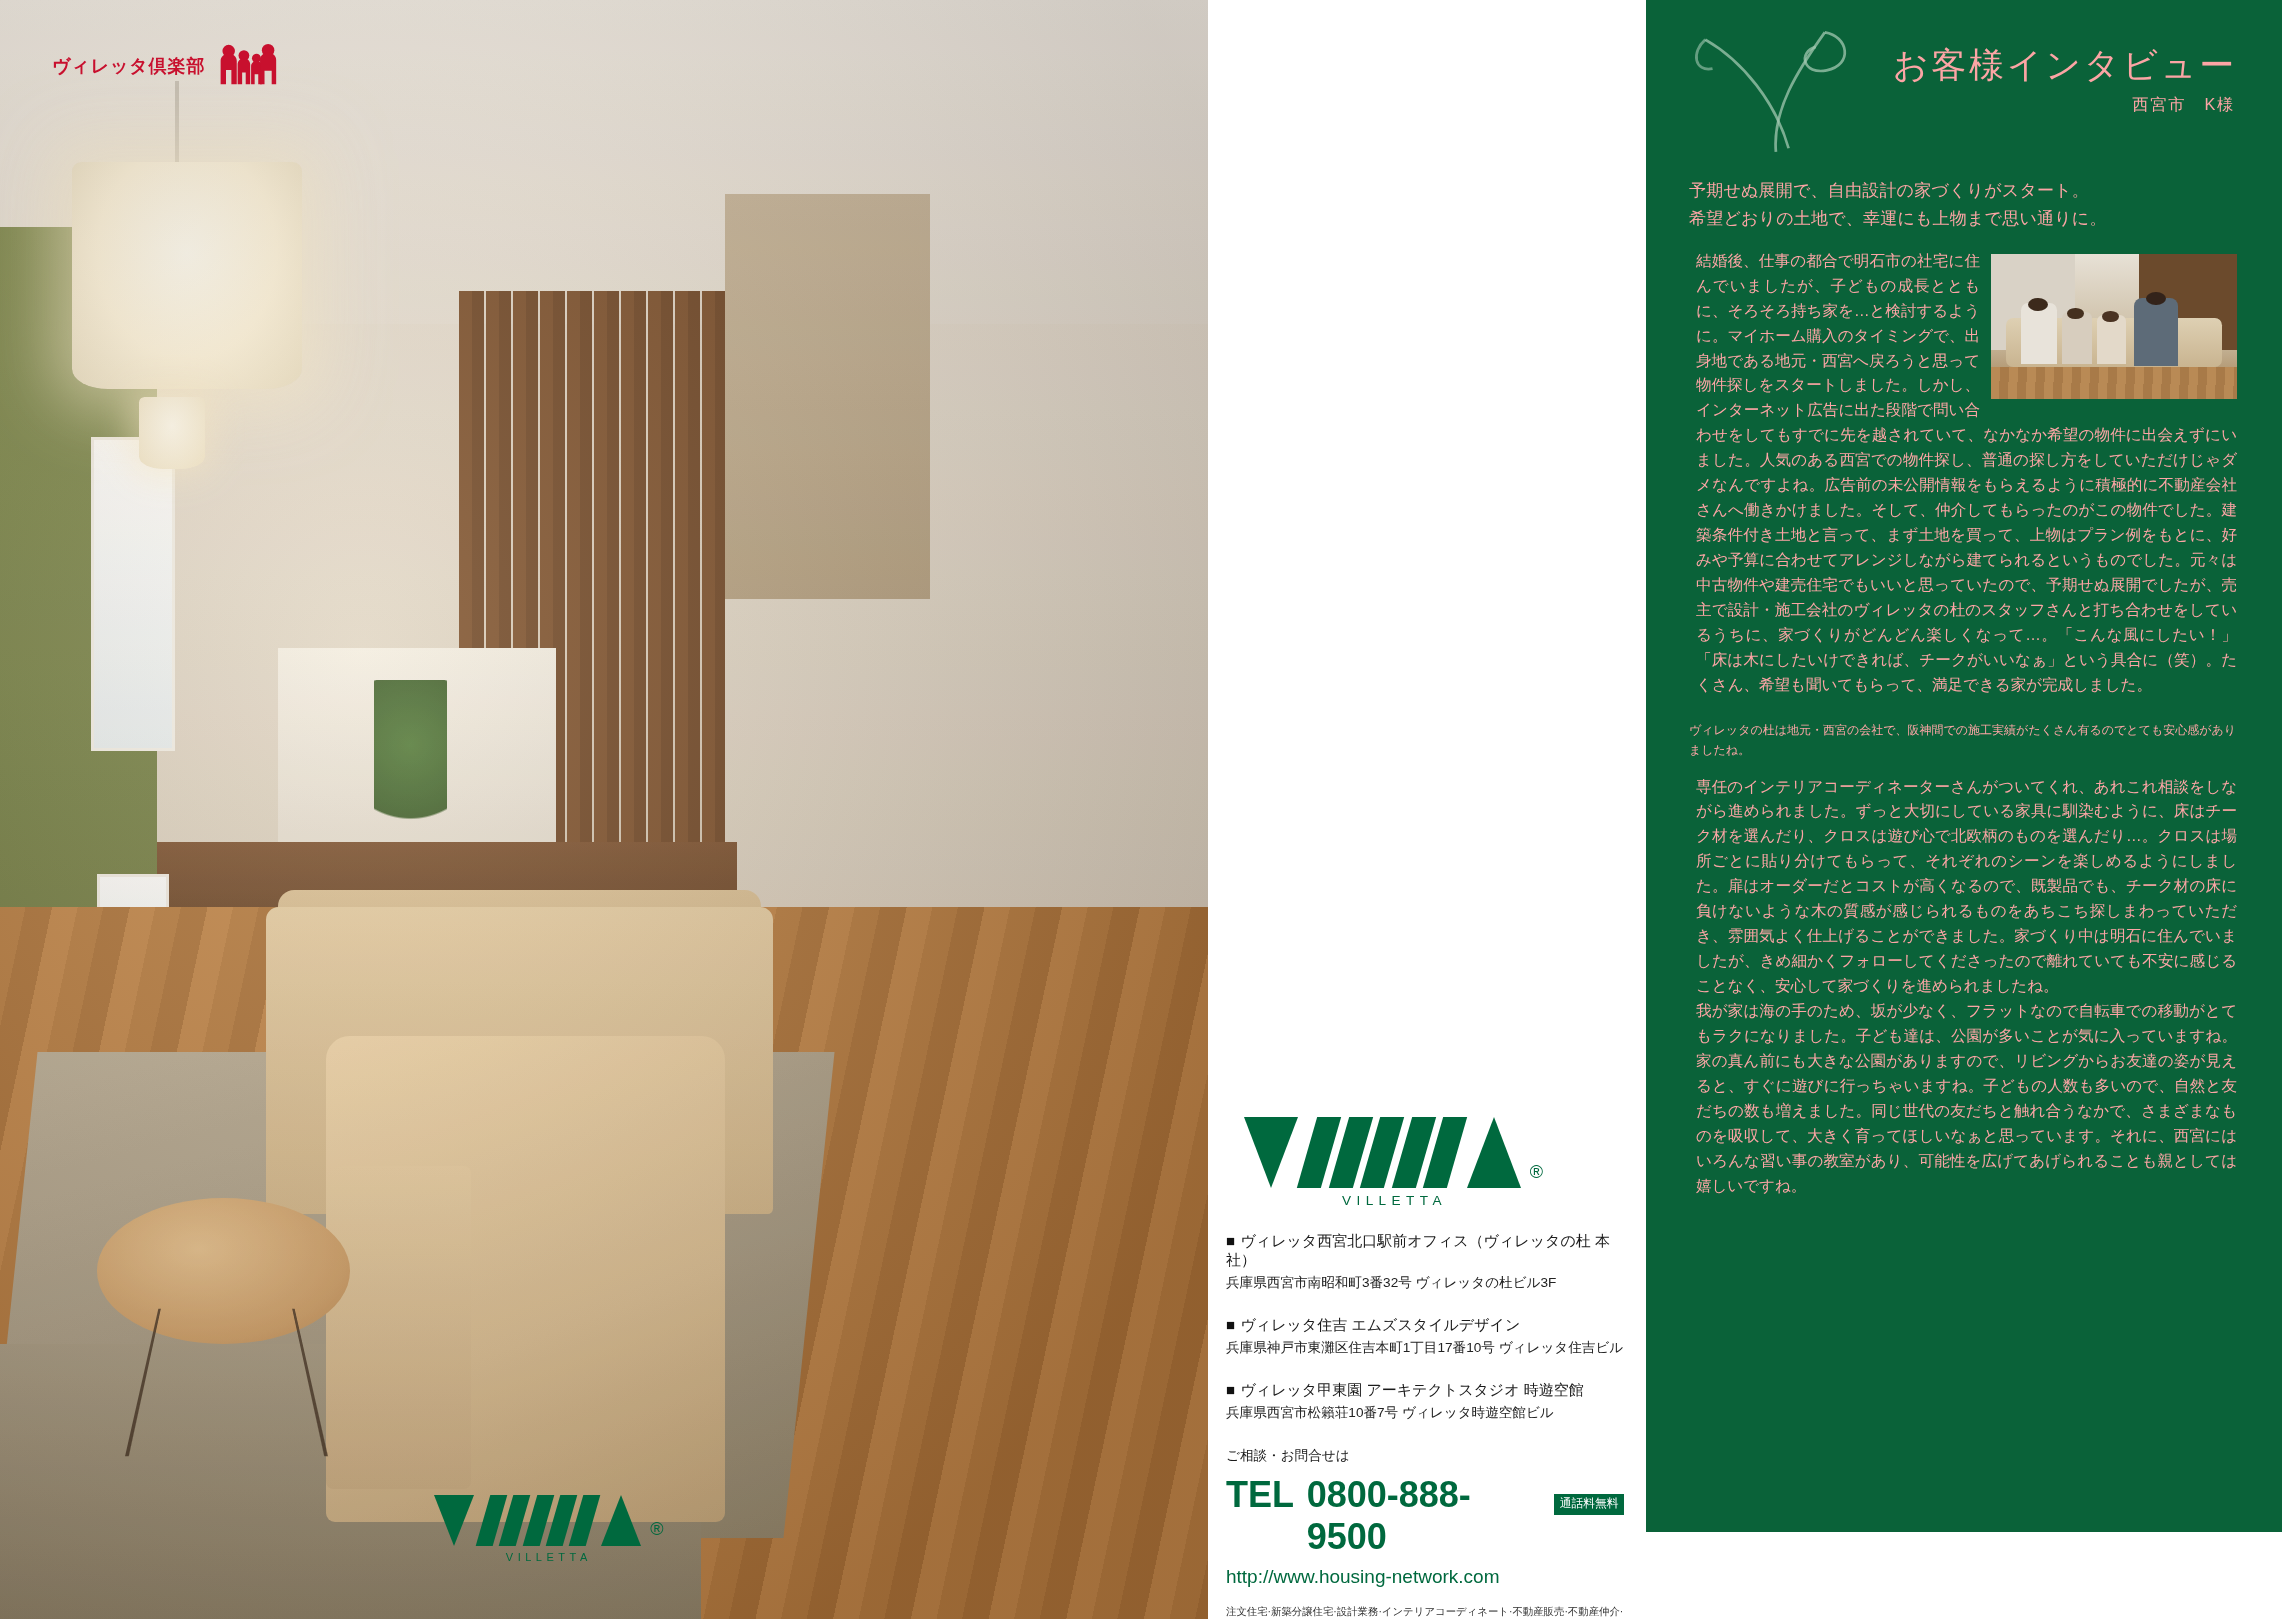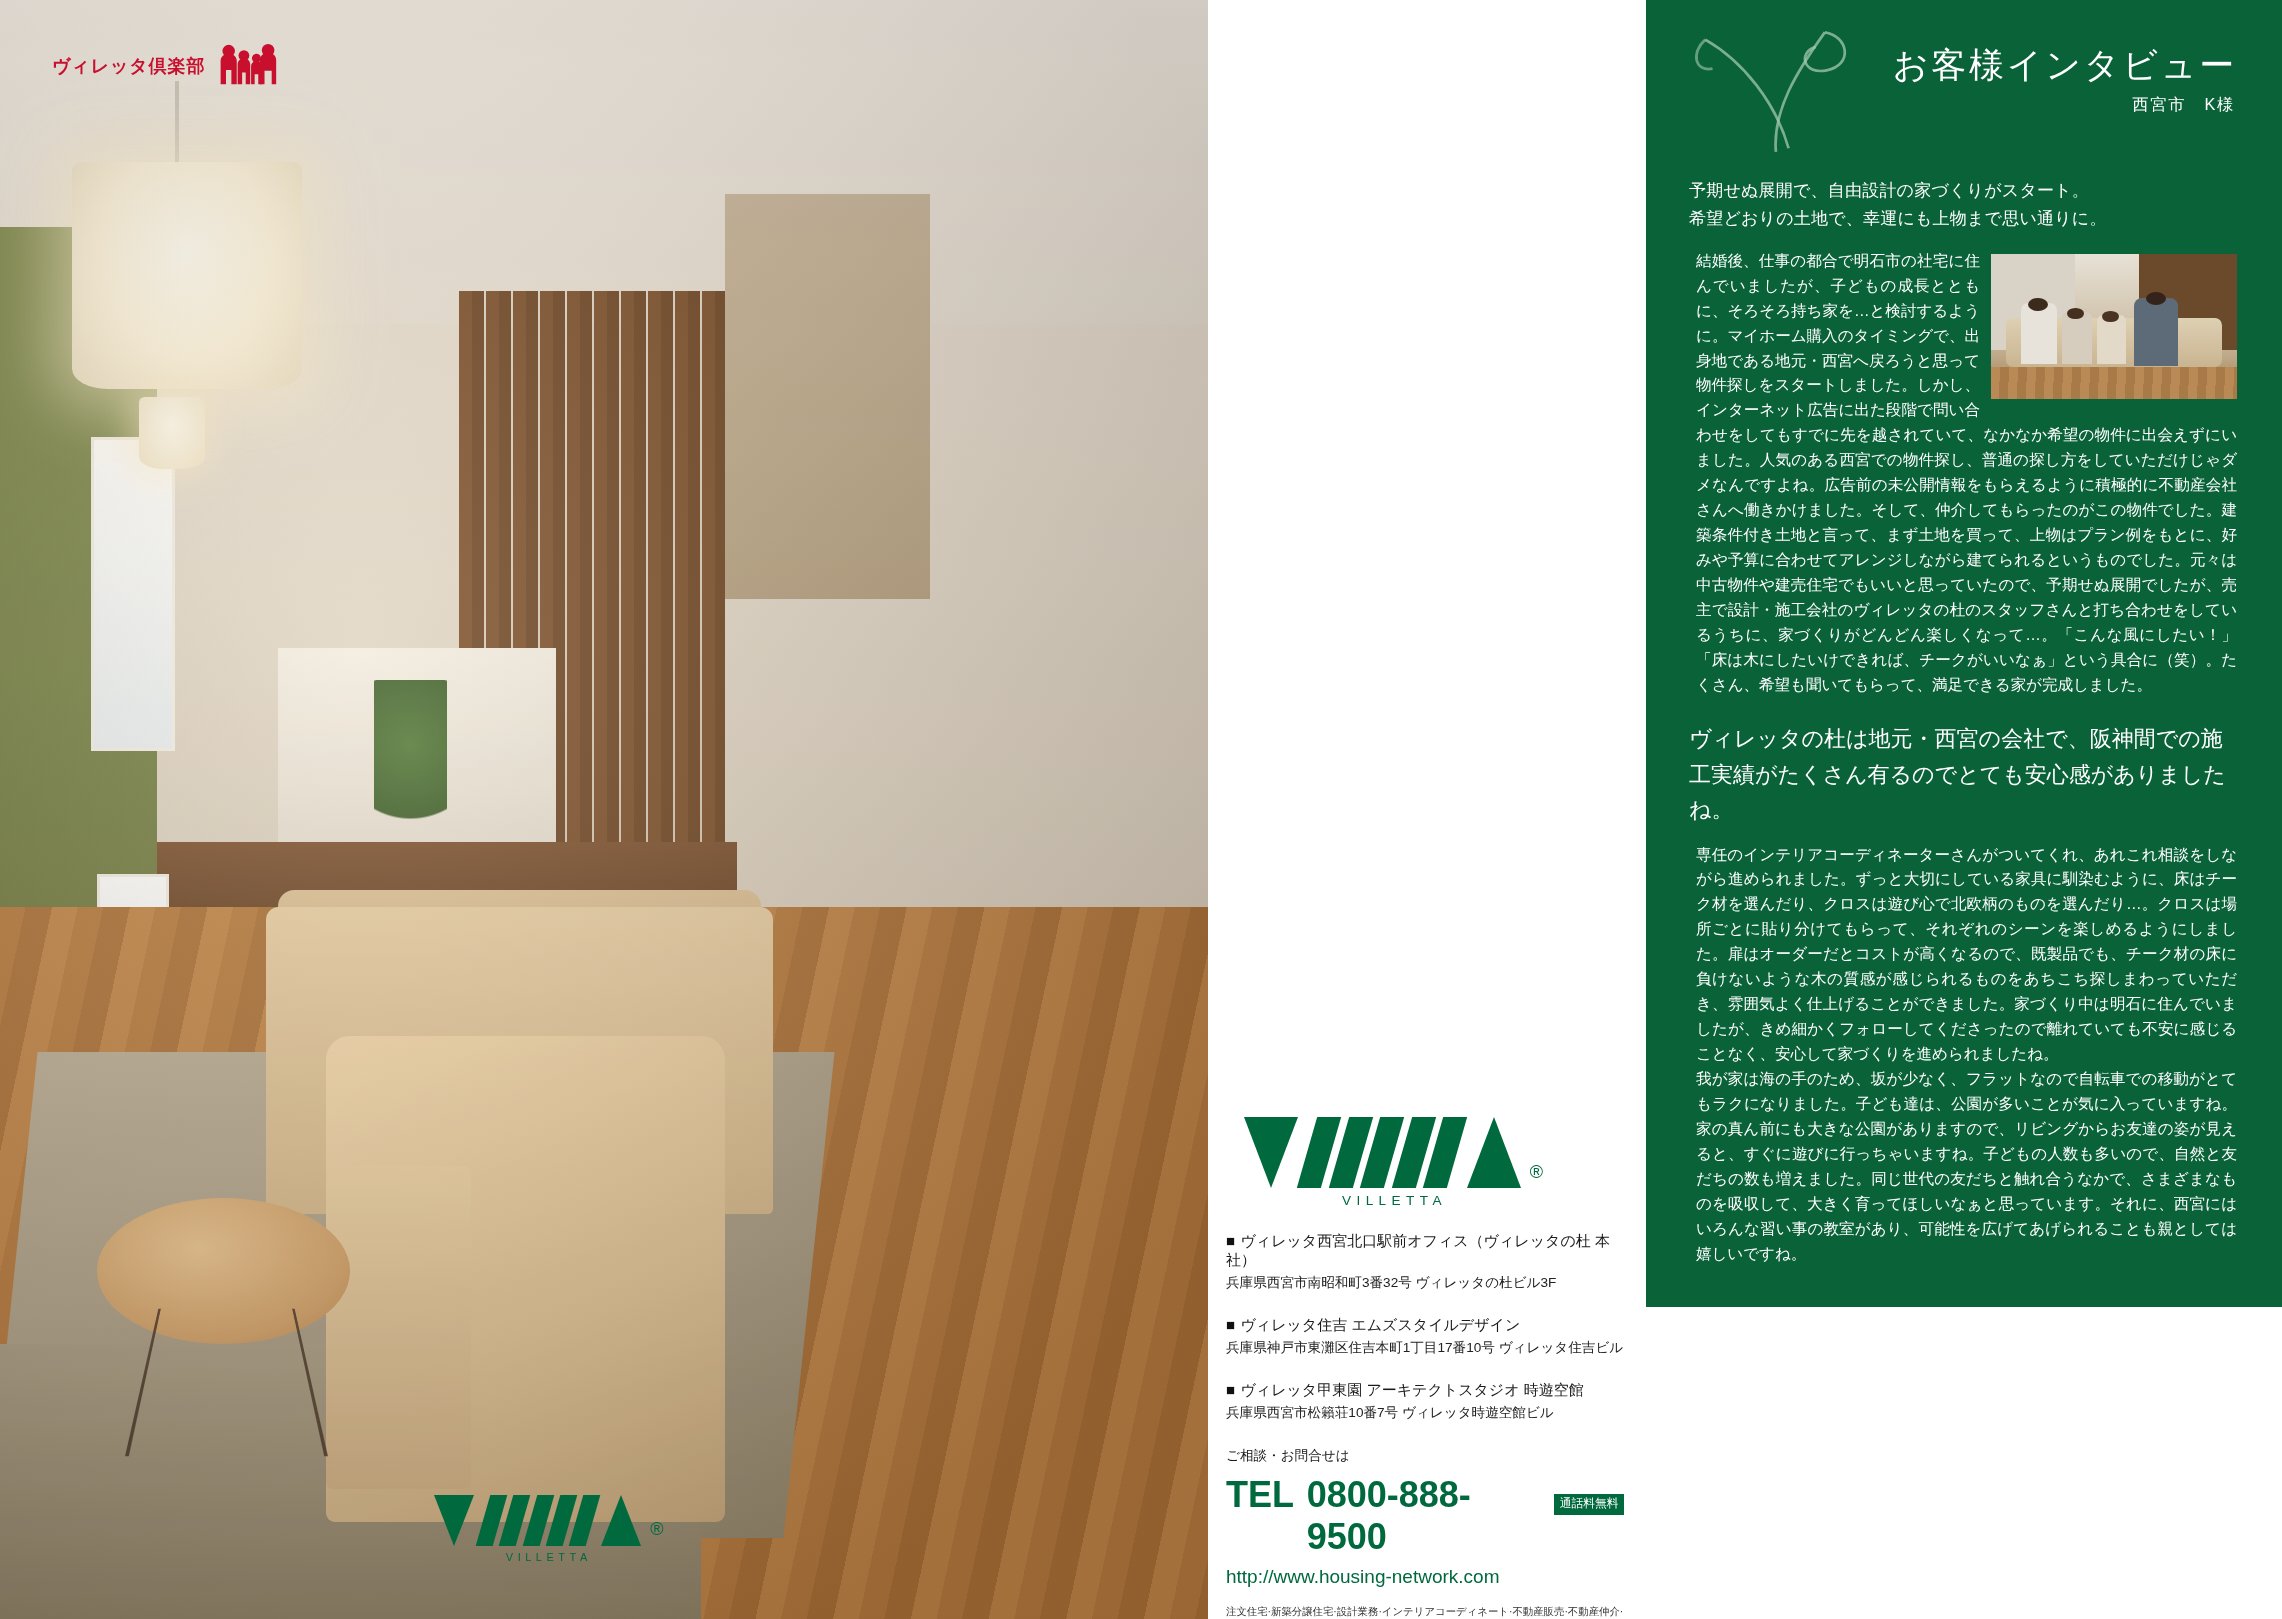--- a/index.html
+++ b/index.html
@@ -326,24 +326,24 @@
   }
   .photo-logo .vm-a {
     border-left-width: 20px; border-right-width: 20px; border-bottom-width: 51px;
   }
   .photo-logo .vm-caption { margin-left: 0; font-size: 11px; letter-spacing: 4.5px; }
 
   
   .right-page {
     position: relative;
     width: 636px;
-    height: 1307px;
+    height: 1532px;
     background: #0a6239;
     overflow: hidden;
-    color: #ffffff;
+    color: #fca5a5;
   }
   .rp-inner {
     position: absolute;
     left: 43px;
     top: 0;
     width: 548px;
     height: 1619px;
   }
   .rp-header {
     position: relative;
@@ -402,21 +402,21 @@
   .pf-p1 { position:absolute; left:12%; top:34%; width:15%; height:42%; background:#e8e3da; border-radius:7.2px 7.2px 0 0; }
   .pf-p2 { position:absolute; left:29%; top:40%; width:12%; height:36%; background:#d7cdbe; border-radius:6.3px 6.3px 0 0; }
   .pf-p3 { position:absolute; left:43%; top:42%; width:12%; height:34%; background:#e3d9c9; border-radius:6.3px 6.3px 0 0; }
   .pf-p4 { position:absolute; left:58%; top:30%; width:18%; height:47%; background:#5d6b78; border-radius:8.1px 8.1px 0 0; }
   .pf-h1 { position:absolute; left:15%; top:30%; width:8%; height:9%; background:#3c2a1c; border-radius:50%; }
   .pf-h2 { position:absolute; left:31%; top:37%; width:7%; height:8%; background:#45301f; border-radius:50%; }
   .pf-h3 { position:absolute; left:45%; top:39%; width:7%; height:8%; background:#4a3322; border-radius:50%; }
   .pf-h4 { position:absolute; left:63%; top:26%; width:8%; height:9%; background:#33231a; border-radius:50%; }
 
   .section-q {
-    font-size: 22px;
+    font-size: 12px;
     line-height: 1.62;
     margin: 23.5px 0 14.5px 0;
   }
   .para { margin: 0 0 0 7px; }
   .clearfix::after { content:""; display:block; clear:both; }
 </style>
 </head>
 <body>
 
 <div class="spread">

